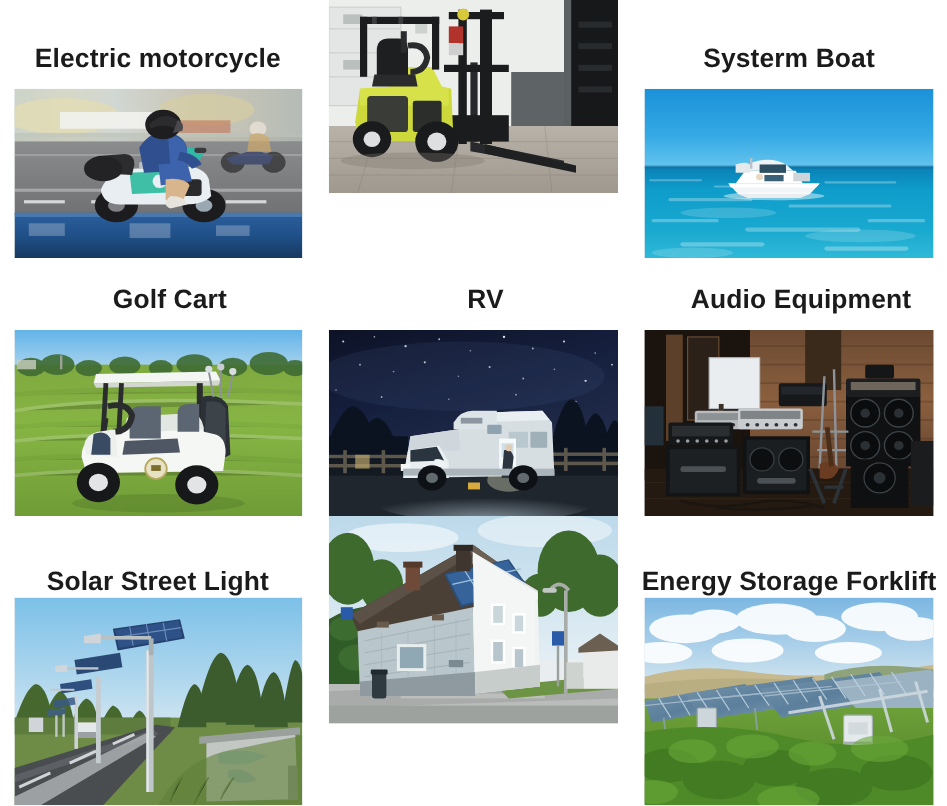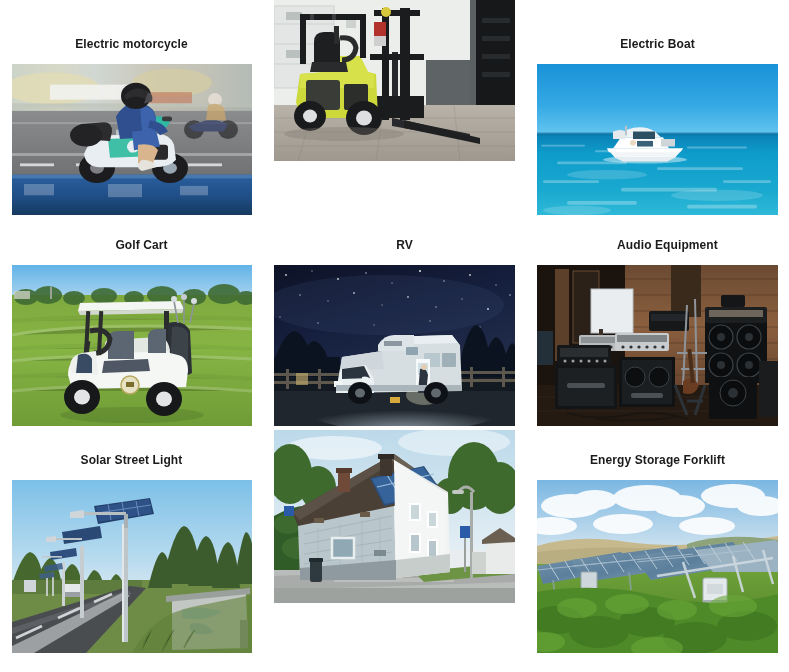--- a/index.html
+++ b/index.html
@@ -22,33 +22,33 @@
     box-sizing: border-box;
   }
   .cell {
     position: relative;
     display: flex;
     flex-direction: column;
     align-items: center;
     box-sizing: border-box;
   }
   .cell-title {
-    font-size: 12px;
+    font-size: 22px;
     font-weight: bold;
     color: #1b1b1b;
     line-height: 1;
     text-align: left;
     letter-spacing: 0.1px;
     white-space: nowrap;
     font-family: "Liberation Sans", sans-serif;
   }
   
   .r1 .cell-title { padding-top: 38px; padding-bottom: 14px; }
   .r2 .cell-title { padding-top: 24px; padding-bottom: 14px; margin-left: 20px; }
-  .r3 .cell-title { padding-top: 24px; padding-bottom: 14px; }
+  .r3 .cell-title { padding-top: 24px; padding-bottom: 2px; margin-top: 20px; }
 
   .photo {
     width: 240px;
     height: 161px;
     display: block;
     overflow: hidden;
     background: #e9edf0;
   }
   .r3 .photo { height: 173px; }
   .photo svg { display: block; width: 100%; height: 100%; }
@@ -223,21 +223,21 @@
           <ellipse cx="36" cy="116" rx="7" ry="6.5" fill="#dedfe0"></ellipse>
           <ellipse cx="90" cy="118" rx="18" ry="17" fill="#1a1b1d"></ellipse>
           <ellipse cx="90" cy="118" rx="8" ry="7.5" fill="#dedfe0"></ellipse>
         </g>
         <ellipse cx="70" cy="134" rx="60" ry="7" fill="#7d776f" opacity="0.35"></ellipse>
       </svg>
     </div>
   </div>
 
   <div class="cell r1 c3">
-    <div class="cell-title">Electric Boat</div>
+    <div class="cell-title">Systerm Boat</div>
     <div class="photo">
       <svg viewBox="0 0 241 161" preserveAspectRatio="none">
         <defs>
           <linearGradient id="bt-sky" x1="0" y1="0" x2="0" y2="1">
             <stop offset="0%" stop-color="#1a92d8"></stop>
             <stop offset="60%" stop-color="#35a9e4"></stop>
             <stop offset="100%" stop-color="#63c4ef"></stop>
           </linearGradient>
           <linearGradient id="bt-sea" x1="0" y1="0" x2="0" y2="1">
             <stop offset="0%" stop-color="#0a7fb5"></stop>

